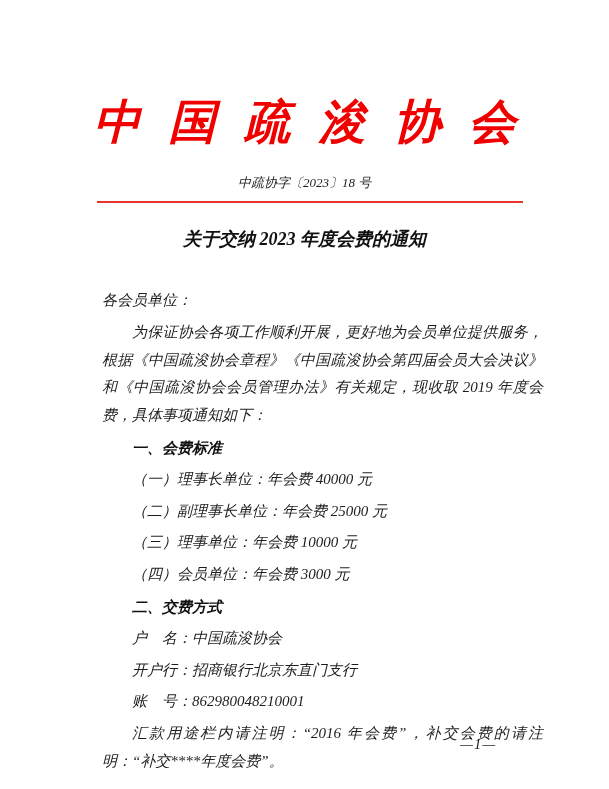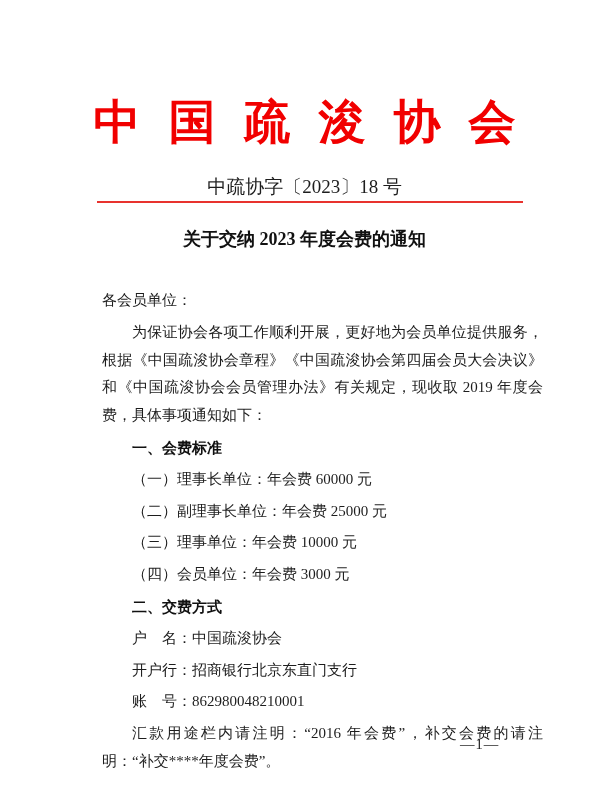--- a/index.html
+++ b/index.html
@@ -5,20 +5,21 @@
   html, body { margin: 0; padding: 0; background: #ffffff; }
   .page {
     position: relative;
     width: 609px;
     height: 768px;
     margin: 0 auto;
     background: #ffffff;
     color: #1d1d1d;
     font-family: "Liberation Serif", "DejaVu Serif", serif;
     overflow: hidden;
+    font-style: italic;
   }
   .org-name {
     position: absolute;
     top: 97px;
     left: 0;
     width: 100%;
     text-align: center;
     font-size: 47px;
     line-height: 1.1;
     font-weight: bold;
@@ -26,21 +27,21 @@
     letter-spacing: 28px;
     text-indent: 28px;
     white-space: nowrap;
   }
   .doc-number {
     position: absolute;
     top: 174px;
     left: 0;
     width: 100%;
     text-align: center;
-    font-size: 19px;
+    font-size: 13px;
     color: #1d1d1d;
   }
   .red-rule {
     position: absolute;
     top: 201px;
     left: 97px;
     width: 426px;
     height: 2px;
     background: #e8322e;
   }
@@ -94,21 +95,21 @@
   <div class="notice-title">关于交纳 2023 年度会费的通知</div>
 
   <div class="body-block">
 
     <p>各会员单位：</p>
 
     <p class="indent2">为保证协会各项工作顺利开展，更好地为会员单位提供服务，根据《中国疏浚协会章程》《中国疏浚协会第四届会员大会决议》和《中国疏浚协会会员管理办法》有关规定，现收取 2019 年度会费，具体事项通知如下：</p>
 
     <p class="sec-heading">一、会费标准</p>
 
-    <p class="indent2">（一）理事长单位：年会费 60000 元</p>
+    <p class="indent2">（一）理事长单位：年会费 40000 元</p>
 
     <p class="indent2">（二）副理事长单位：年会费 25000 元</p>
 
     <p class="indent2">（三）理事单位：年会费 10000 元</p>
 
     <p class="indent2">（四）会员单位：年会费 3000 元</p>
 
     <p class="sec-heading">二、交费方式</p>
 
 

